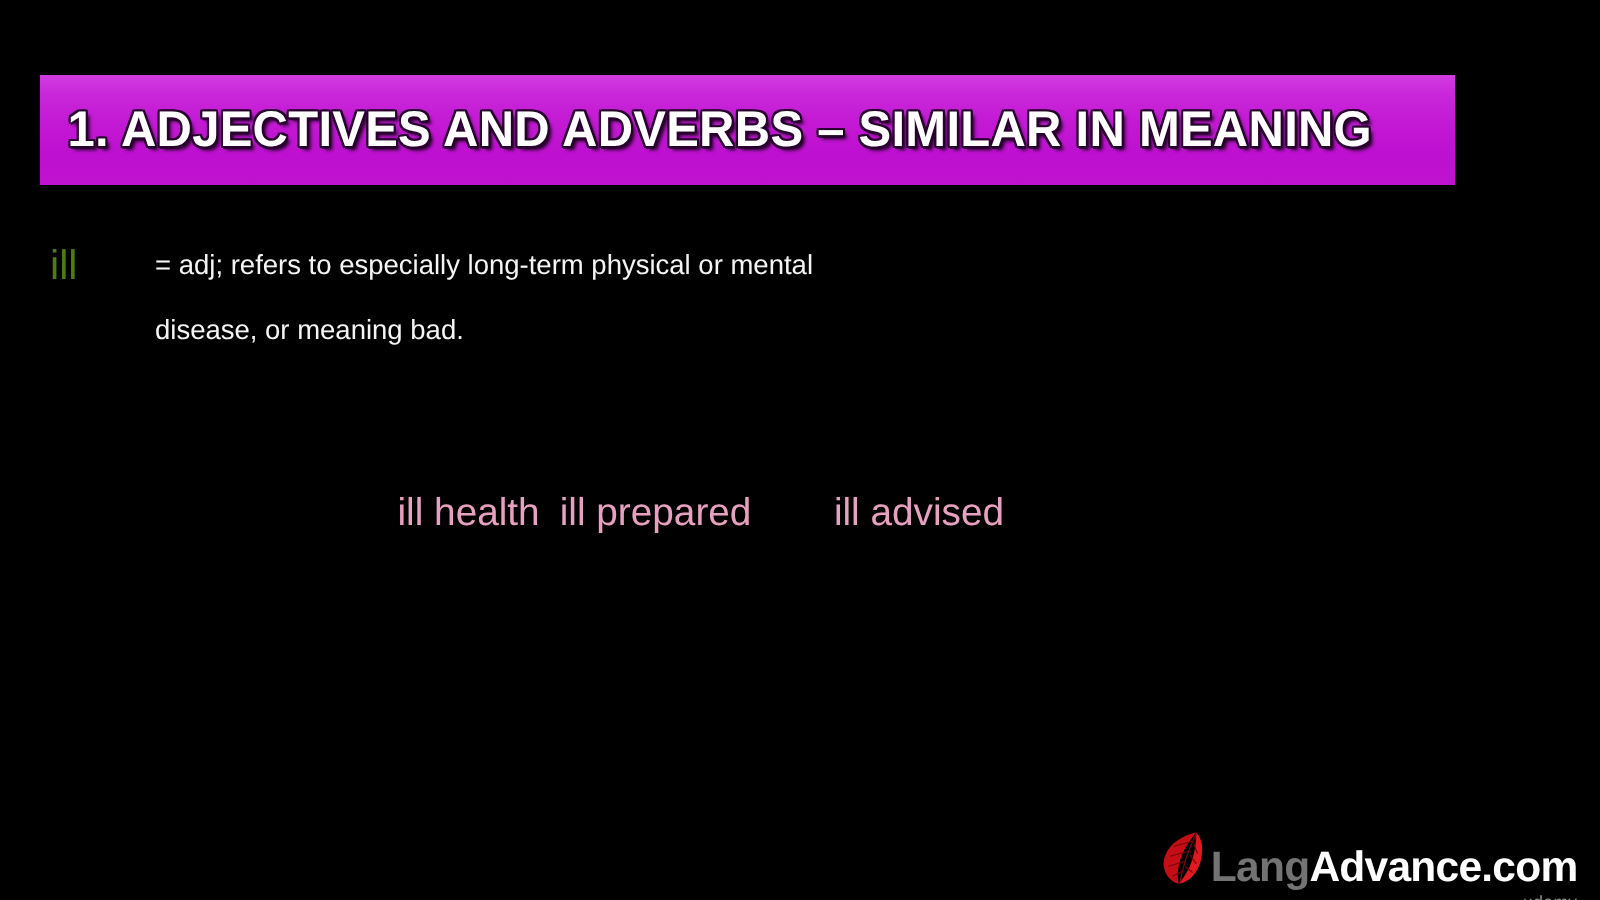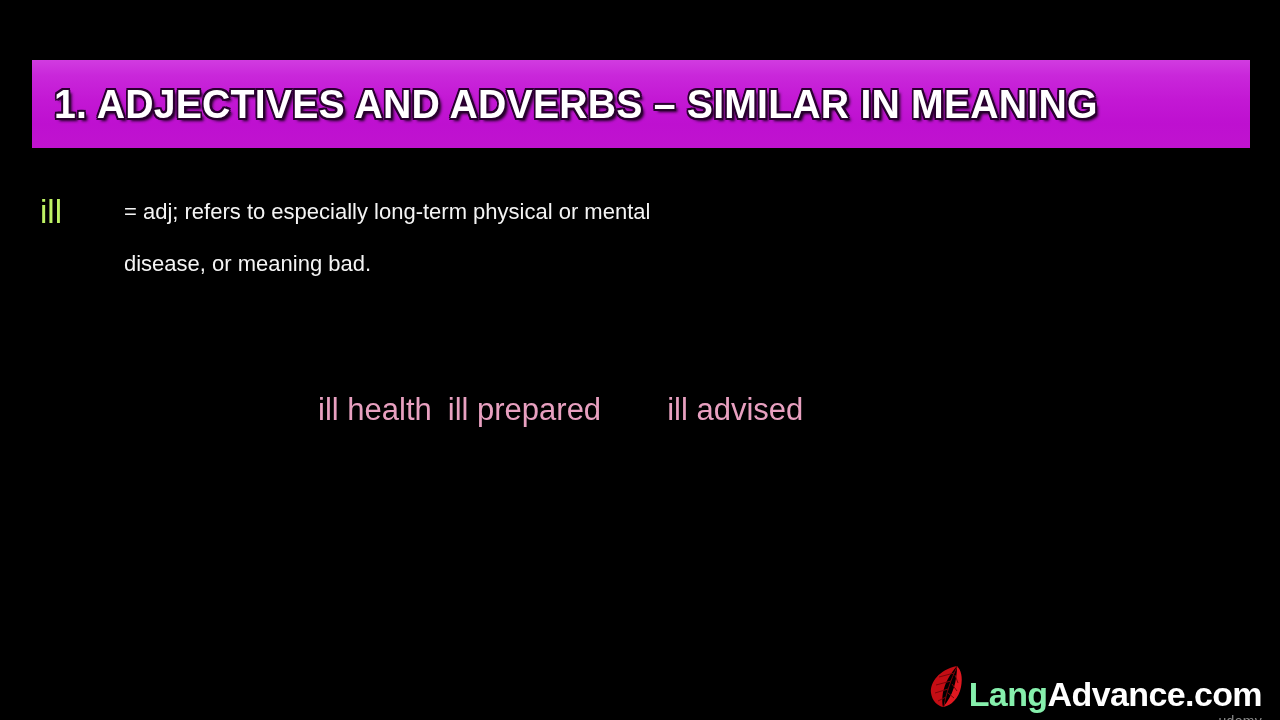--- a/index.html
+++ b/index.html
@@ -23,21 +23,21 @@
     width: 1280px;
     height: 720px;
     background: #000000;
   }
 
   
   .title-banner {
     position: absolute;
     left: 32px;
     top: 60px;
-    width: 1218px;
+    width: 1132px;
     height: 88px;
     background: linear-gradient(180deg,
         #d13ce0 0%,
         #c927da 18%,
         #c318d4 45%,
         #be10d0 72%,
         #c013cf 100%);
     display: flex;
     align-items: center;
     padding-left: 22px;
@@ -72,21 +72,21 @@
     top: 186px;
     width: 1180px;
     display: flex;
     align-items: flex-start;
   }
 
   .headword {
     flex: 0 0 auto;
     width: 84px;
     font-size: 33px;
-    color: #bef264;
+    color: #4d7c0f;
     line-height: 52px;
     font-weight: normal;
   }
 
   .definition-body {
     flex: 1 1 auto;
     font-size: 22px;
     color: #f4f4f4;
     line-height: 52px;
     max-width: 1060px;
@@ -132,21 +132,21 @@
   .logo-wordmark {
     position: relative;
     display: flex;
     align-items: baseline;
     font-size: 34px;
     font-weight: bold;
     letter-spacing: -0.6px;
   }
 
   .logo-lang {
-    color: #86efac;
+    color: #737373;
     text-shadow: 1px 1px 1px rgba(0,0,0,0.9);
     margin-top: 16px;
   }
 
   .logo-advance {
     color: #ffffff;
     text-shadow: 1px 1px 1px rgba(0,0,0,0.9);
   }
 
   .logo-udemy {

